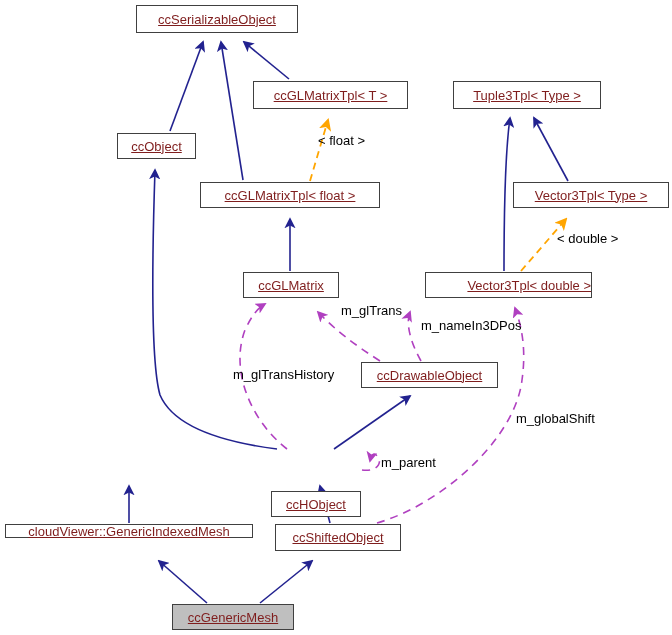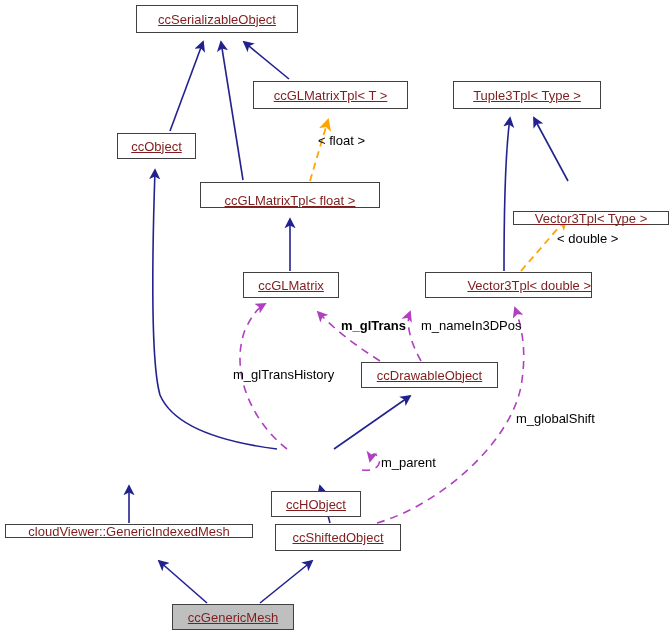--- a/index.html
+++ b/index.html
@@ -114,25 +114,25 @@
   </div>
 
   <div class="node" style="left:453px; top:81px; width:148px; height:28px;">
     <span>Tuple3Tpl&lt; Type &gt;</span>
   </div>
 
   <div class="node" style="left:117px; top:133px; width:79px; height:26px;">
     <span>ccObject</span>
   </div>
 
-  <div class="node" style="left:200px; top:182px; width:180px; height:26px;align-items:flex-end;">
+  <div class="node" style="left:200px; top:182px; width:180px; height:26px;">
     <span>ccGLMatrixTpl&lt; float &gt;</span>
   </div>
 
-  <div class="node" style="left:513px; top:182px; width:156px; height:14px;margin-top:29px;">
+  <div class="node" style="left:513px; top:182px; width:156px; height:26px;">
     <span>Vector3Tpl&lt; Type &gt;</span>
   </div>
 
   <div class="node" style="left:243px; top:272px; width:96px; height:26px;">
     <span>ccGLMatrix</span>
   </div>
 
   <div class="node" style="left:425px; top:272px; width:167px; height:26px;justify-content:flex-end;">
     <span>Vector3Tpl&lt; double &gt;</span>
   </div>
@@ -155,21 +155,21 @@
   </div>
 
   <div class="node highlight" style="left:172px; top:604px; width:122px; height:26px;">
     <span>ccGenericMesh</span>
   </div>
 
   <div class="edge-label" style="left:318px; top:133px;">&lt; float &gt;</div>
 
   <div class="edge-label" style="left:557px; top:231px;">&lt; double &gt;</div>
 
-  <div class="edge-label" style="left:341px; top:318px;font-weight:bold;">m_glTrans</div>
+  <div class="edge-label" style="left:341px; top:303px;">m_glTrans</div>
 
   <div class="edge-label" style="left:421px; top:318px;">m_nameIn3DPos</div>
 
   <div class="edge-label" style="left:233px; top:367px;">m_glTransHistory</div>
 
   <div class="edge-label" style="left:516px; top:411px;">m_globalShift</div>
 
   <div class="edge-label" style="left:381px; top:455px;">m_parent</div>
 
 </div>

